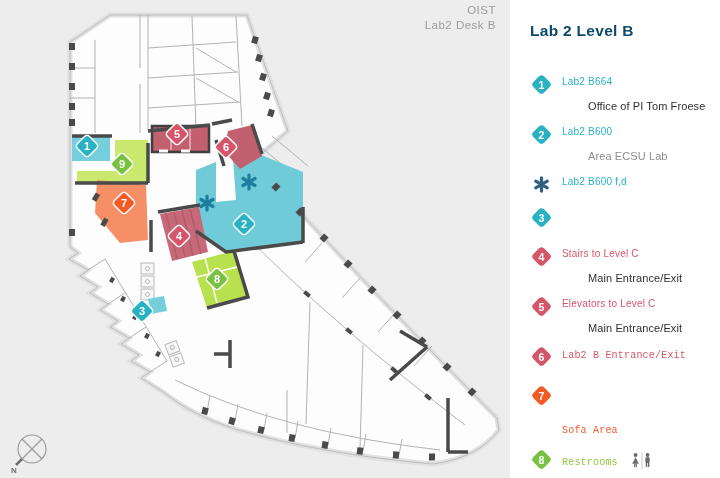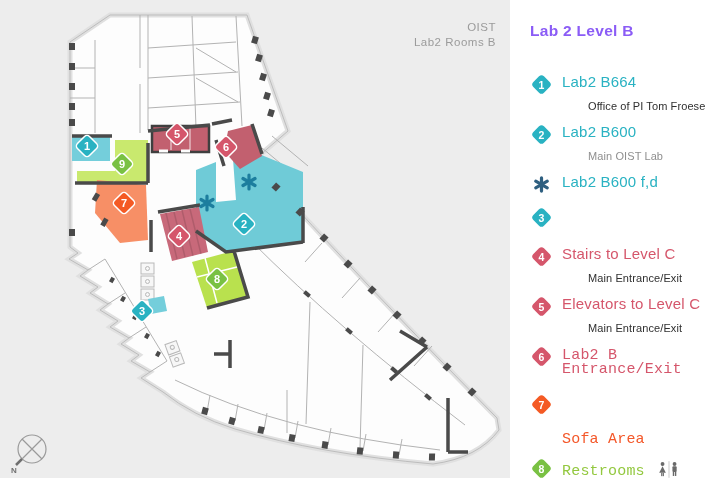--- a/index.html
+++ b/index.html
@@ -1,33 +1,33 @@
 <!DOCTYPE html>
 <html><head>
 <meta charset="utf-8">
 <style>
   html,body{margin:0;padding:0;background:#ffffff;}
   body{width:720px;height:478px;overflow:hidden;font-family:"Liberation Sans",sans-serif;}
   .app{display:flex;width:720px;height:478px;}
   .map-region{position:relative;width:510px;height:478px;background:#ededed;flex:none;}
-  .map-caption{position:absolute;top:20px;right:14px;text-align:right;color:#9b9b9b;
+  .map-caption{position:absolute;top:3px;right:14px;text-align:right;color:#9b9b9b;
     font-size:11.5px;line-height:15px;letter-spacing:.5px;}
   .legend{width:210px;height:478px;background:#ffffff;box-sizing:border-box;
     padding:22px 6px 0 18px;flex:none;}
-  .legend h1{margin:0 0 32px 2px;font-size:15.5px;letter-spacing:.3px;color:#8b5cf6;font-weight:bold;}
+  .legend h1{margin:0 0 32px 2px;font-size:15.5px;letter-spacing:.3px;color:#0c4a6e;font-weight:bold;}
   .lrow{display:flex;align-items:flex-start;margin-bottom:9px;}
   .ggap{margin-top:15px;}
   .dwrap{width:26px;height:24px;flex:none;display:flex;align-items:center;justify-content:center;margin-right:8px;}
   .diamond{width:15px;height:15px;border-radius:3.5px;transform:rotate(45deg);
     display:flex;align-items:center;justify-content:center;}
   .dnum{transform:rotate(-45deg);color:#fff;font-size:10.5px;font-weight:bold;}
   .d-teal{background:#29b2c2;} .d-red{background:#d5566b;}
   .d-orange{background:#f45a24;} .d-green{background:#79c143;}
   .ltext{padding-top:3px;}
-  .llabel{font-size:15px;letter-spacing:.2px;line-height:14px;display:flex;align-items:center;}
+  .llabel{font-size:10px;letter-spacing:.2px;line-height:14px;display:flex;align-items:center;}
   .lsub{font-size:11px;letter-spacing:.1px;line-height:13px;margin-top:11px;padding-left:26px;}
   .c-teal{color:#29b2c2;} .c-red{color:#d5566b;} .c-orange{color:#f4582a;margin-top:36px;}
   .c-green{color:#93c83f;} .c-dark{color:#2f2f2f;} .c-muted{color:#8f8f8f;} .c-subred{color:#c13a56;}
   .single .ltext{padding-top:5px;font-family:Liberation Mono, monospace;}
   .wc-icon{margin-left:12px;}
   svg text.marker-num{fill:#ffffff;font-size:11px;font-weight:bold;font-family:"Liberation Sans",sans-serif;}
   svg text.compass-n{fill:#6f6f6f;font-size:8px;font-weight:bold;font-family:"Liberation Sans",sans-serif;}
 </style>
 </head>
 <body>
@@ -205,21 +205,21 @@
       <g>
         <circle cx="32" cy="449" r="14" fill="none" stroke="#9a9a9a" stroke-width="1.2"></circle>
         <path d="M22,439 L42,459 M42,439 L22,459" stroke="#9a9a9a" stroke-width="1.2" fill="none"></path>
         <path d="M22,459 L16,465" stroke="#6f6f6f" stroke-width="2.5" fill="none"></path>
         <text x="11" y="473" class="compass-n">N</text>
       </g>
     </svg>
 
     <div class="map-caption">
       <div>OIST</div>
-      <div>Lab2 Rooms B</div>
+      <div>Lab2 Desk B</div>
     </div>
   </div>
 
   <div class="legend">
     <h1>Lab 2 Level B</h1>
 
     <div class="lrow">
       <span class="dwrap">
           <span class="diamond d-teal">
             <span class="dnum">1</span>
@@ -232,21 +232,21 @@
     </div>
 
     <div class="lrow">
       <span class="dwrap">
           <span class="diamond d-teal">
             <span class="dnum">2</span>
           </span>
         </span>
       <div class="ltext">
         <div class="llabel c-teal">Lab2 B600</div>
-        <div class="lsub c-muted">Main OIST Lab</div>
+        <div class="lsub c-muted">Area ECSU Lab</div>
       </div>
     </div>
 
     <div class="lrow">
       <span class="dwrap">
         <svg width="17" height="17" viewBox="0 0 18 18">
           <g stroke="#2e5f80" stroke-width="3.4" stroke-linecap="round">
             <line x1="9" y1="2" x2="9" y2="16"></line>
               <line x1="2.9" y1="5.5" x2="15.1" y2="12.5"></line>
               <line x1="15.1" y1="5.5" x2="2.9" y2="12.5"></line>

